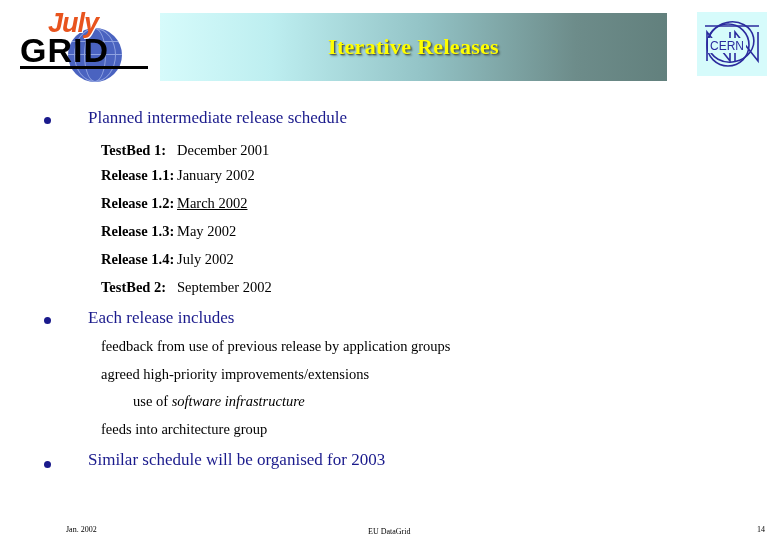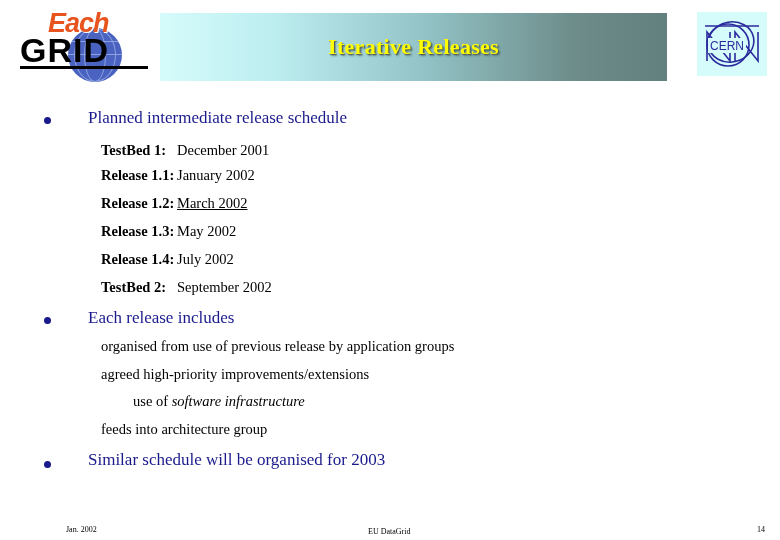--- a/index.html
+++ b/index.html
@@ -164,21 +164,21 @@
 
   <div id="datagrid-logo">
     <div class="dg-globe">
       <div class="merid m1"></div>
       <div class="merid m2"></div>
       <div class="lat" style="top:13px;"></div>
       <div class="lat" style="top:26px;"></div>
       <div class="lat" style="top:39px;"></div>
     </div>
     <div class="dg-grid">GRID</div>
-    <div class="dg-data">Each</div>
+    <div class="dg-data">July</div>
     <div class="dg-bar"></div>
   </div>
 
   <div id="cern-logo">
     <svg width="70" height="64" viewBox="0 0 70 64">
       <g fill="none" stroke="#2b2b9e" stroke-width="1.6">
         <circle cx="31" cy="33" r="21"></circle>
         <ellipse cx="34" cy="30" rx="23" ry="20" transform="rotate(-12 34 30)"></ellipse>
         <path d="M10 49 L10 20 L33 49 L33 20"></path>
         <path d="M38 49 L38 20 L61 49 L61 20"></path>
@@ -214,21 +214,21 @@
   <div class="sched-line" style="top:251px;">
     <span class="lbl">Release 1.4:</span><span class="val">July 2002</span>
   </div>
   <div class="sched-line" style="top:279px;">
     <span class="lbl">TestBed 2:</span><span class="val">September 2002</span>
   </div>
 
   <div class="bullet-dot" style="top:317px;"></div>
   <div class="bullet-text" style="top:308px;">Each release includes</div>
 
-  <div class="incl-line" style="top:338px;">organised from use of previous release by application groups</div>
+  <div class="incl-line" style="top:338px;">feedback from use of previous release by application groups</div>
   <div class="incl-line" style="top:366px;">agreed high-priority improvements/extensions</div>
   <div class="incl-line" style="top:393px;margin-left:32px;">
     <span>use of </span><i>software infrastructure</i>
   </div>
   <div class="incl-line" style="top:421px;">feeds into architecture group</div>
 
   <div class="bullet-dot" style="top:461px;"></div>
   <div class="bullet-text" style="top:450px;">Similar schedule will be organised for 2003</div>
 </div>
 

